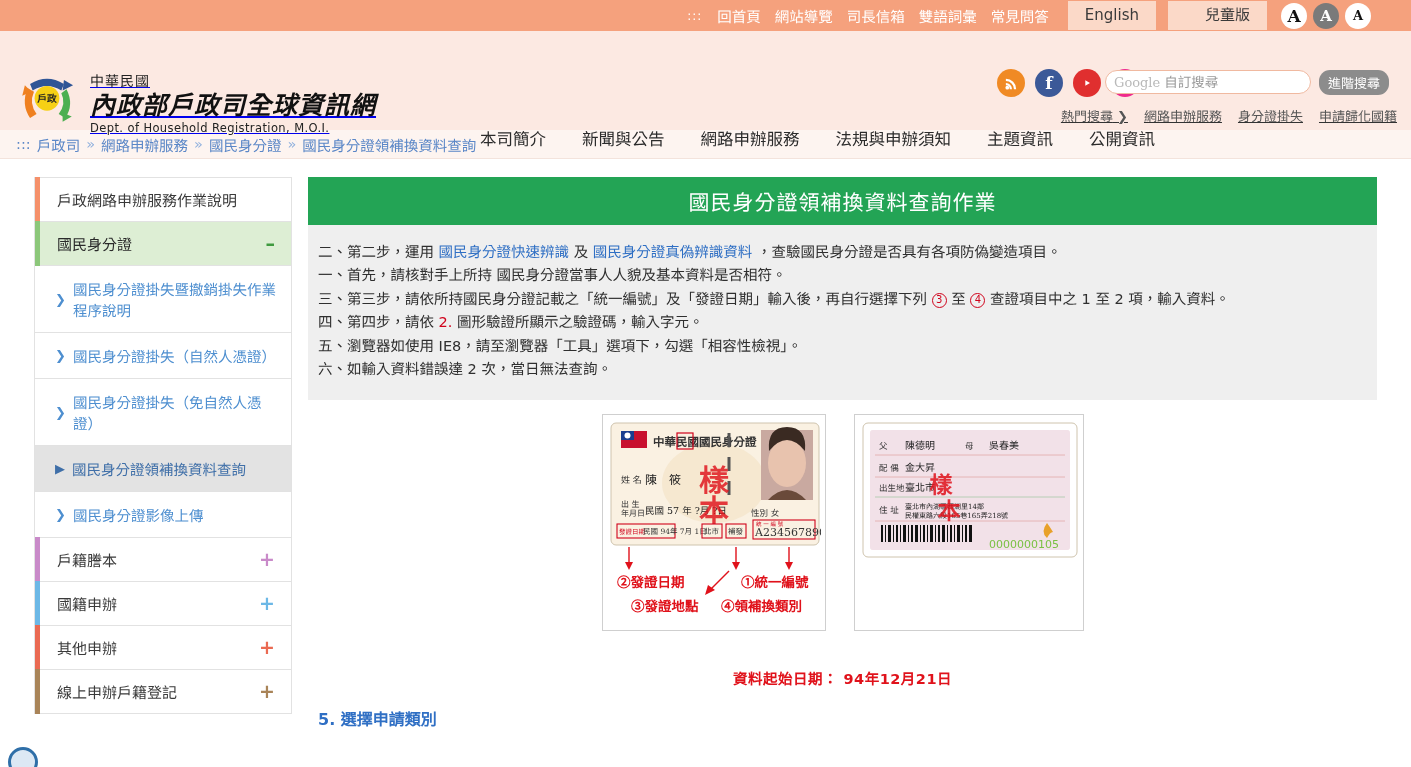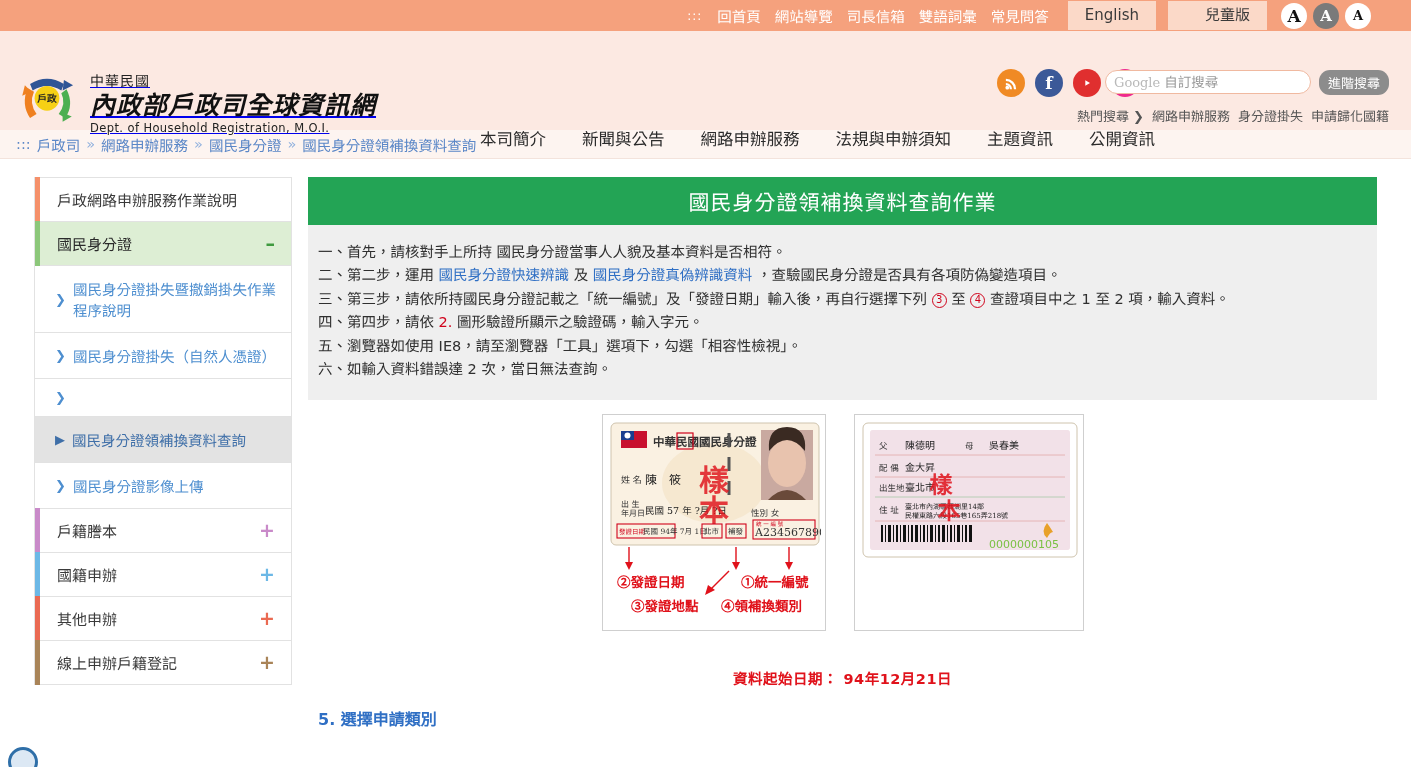--- a/index.html
+++ b/index.html
@@ -103,21 +103,21 @@
     color: #555; background: transparent; margin-left: 4px;
     font-family: "DejaVu Sans", "Liberation Sans", sans-serif;
   }
   .search-input::placeholder { color: #9a9a9a; }
   .search-go { background: none; border: none; cursor: pointer; padding: 0 2px; line-height: 0; }
   .adv-search {
     position: absolute; right: 22px; top: 39px;
     background: #8c8c8c; color: #fff; font-size: 13px;
     padding: 3px 9px; border-radius: 11px; text-decoration: none; white-space: nowrap; text-align: right;
   }
-  .hot { position: absolute; right: 22px; top: 75px; display: flex; align-items: center; gap: 8px; }
+  .hot { position: absolute; right: 14px; top: 75px; display: flex; align-items: center; gap: 16px; text-decoration: underline; }
   .hot-label { font-size: 13px; color: #555; white-space: nowrap; }
   .hot a { font-size: 13px; color: #555; text-decoration: none; white-space: nowrap; }
 
   
   .breadcrumb {
     height: 29px; background: #fdf4f0;
     display: flex; align-items: center; padding-left: 16px;
     font-size: 14.5px; color: #5b87c7; gap: 6px;
     border-bottom: 1px solid #f3e3dc;
   }
@@ -318,20 +318,21 @@
     <a class="sub-item" href="#">
       <span class="sub-arrow">❯</span>
       <span>國民身分證掛失暨撤銷掛失作業程序說明</span>
     </a>
     <a class="sub-item" href="#">
       <span class="sub-arrow">❯</span>
       <span>國民身分證掛失（自然人憑證）</span>
     </a>
     <a class="sub-item" href="#">
       <span class="sub-arrow">❯</span>
+      <span>國民身分證掛失（免自然人憑證）</span>
     </a>
     <a class="sub-item active" href="#">
       <span class="sub-arrow">▶</span>
       <span>國民身分證領補換資料查詢</span>
     </a>
     <a class="sub-item" href="#">
       <span class="sub-arrow">❯</span>
       <span>國民身分證影像上傳</span>
     </a>
 
@@ -355,28 +356,28 @@
       <span>線上申辦戶籍登記</span>
       <span class="side-sign" style="color:#a98458">+</span>
     </a>
   </div>
 
   <div class="content">
 
     <div class="page-banner">國民身分證領補換資料查詢作業</div>
 
     <div class="instructions">
-      <p>
-        <span>一、</span><span>首先，請核對手上所持 國民身分證當事人人貌及基本資料是否相符。</span>
-      </p>
       <p>
         <span>二、</span>第二步，運用
         <a href="#">國民身分證快速辨識</a> 及
         <a href="#">國民身分證真偽辨識資料</a>
         ，查驗國民身分證是否具有各項防偽變造項目。
+      </p>
+      <p>
+        <span>一、</span><span>首先，請核對手上所持 國民身分證當事人人貌及基本資料是否相符。</span>
       </p>
       <p>
         <span>三、</span>第三步，請依所持國民身分證記載之「統一編號」及「發證日期」輸入後，再自行選擇下列
         <span class="circ-red">3</span> 至
         <span class="circ-red">4</span> 查證項目中之 1 至 2 項，輸入資料。
       </p>
       <p>
         <span>四、</span>第四步，請依 <span class="red">2.</span> 圖形驗證所顯示之驗證碼，輸入字元。
       </p>
       <p>

